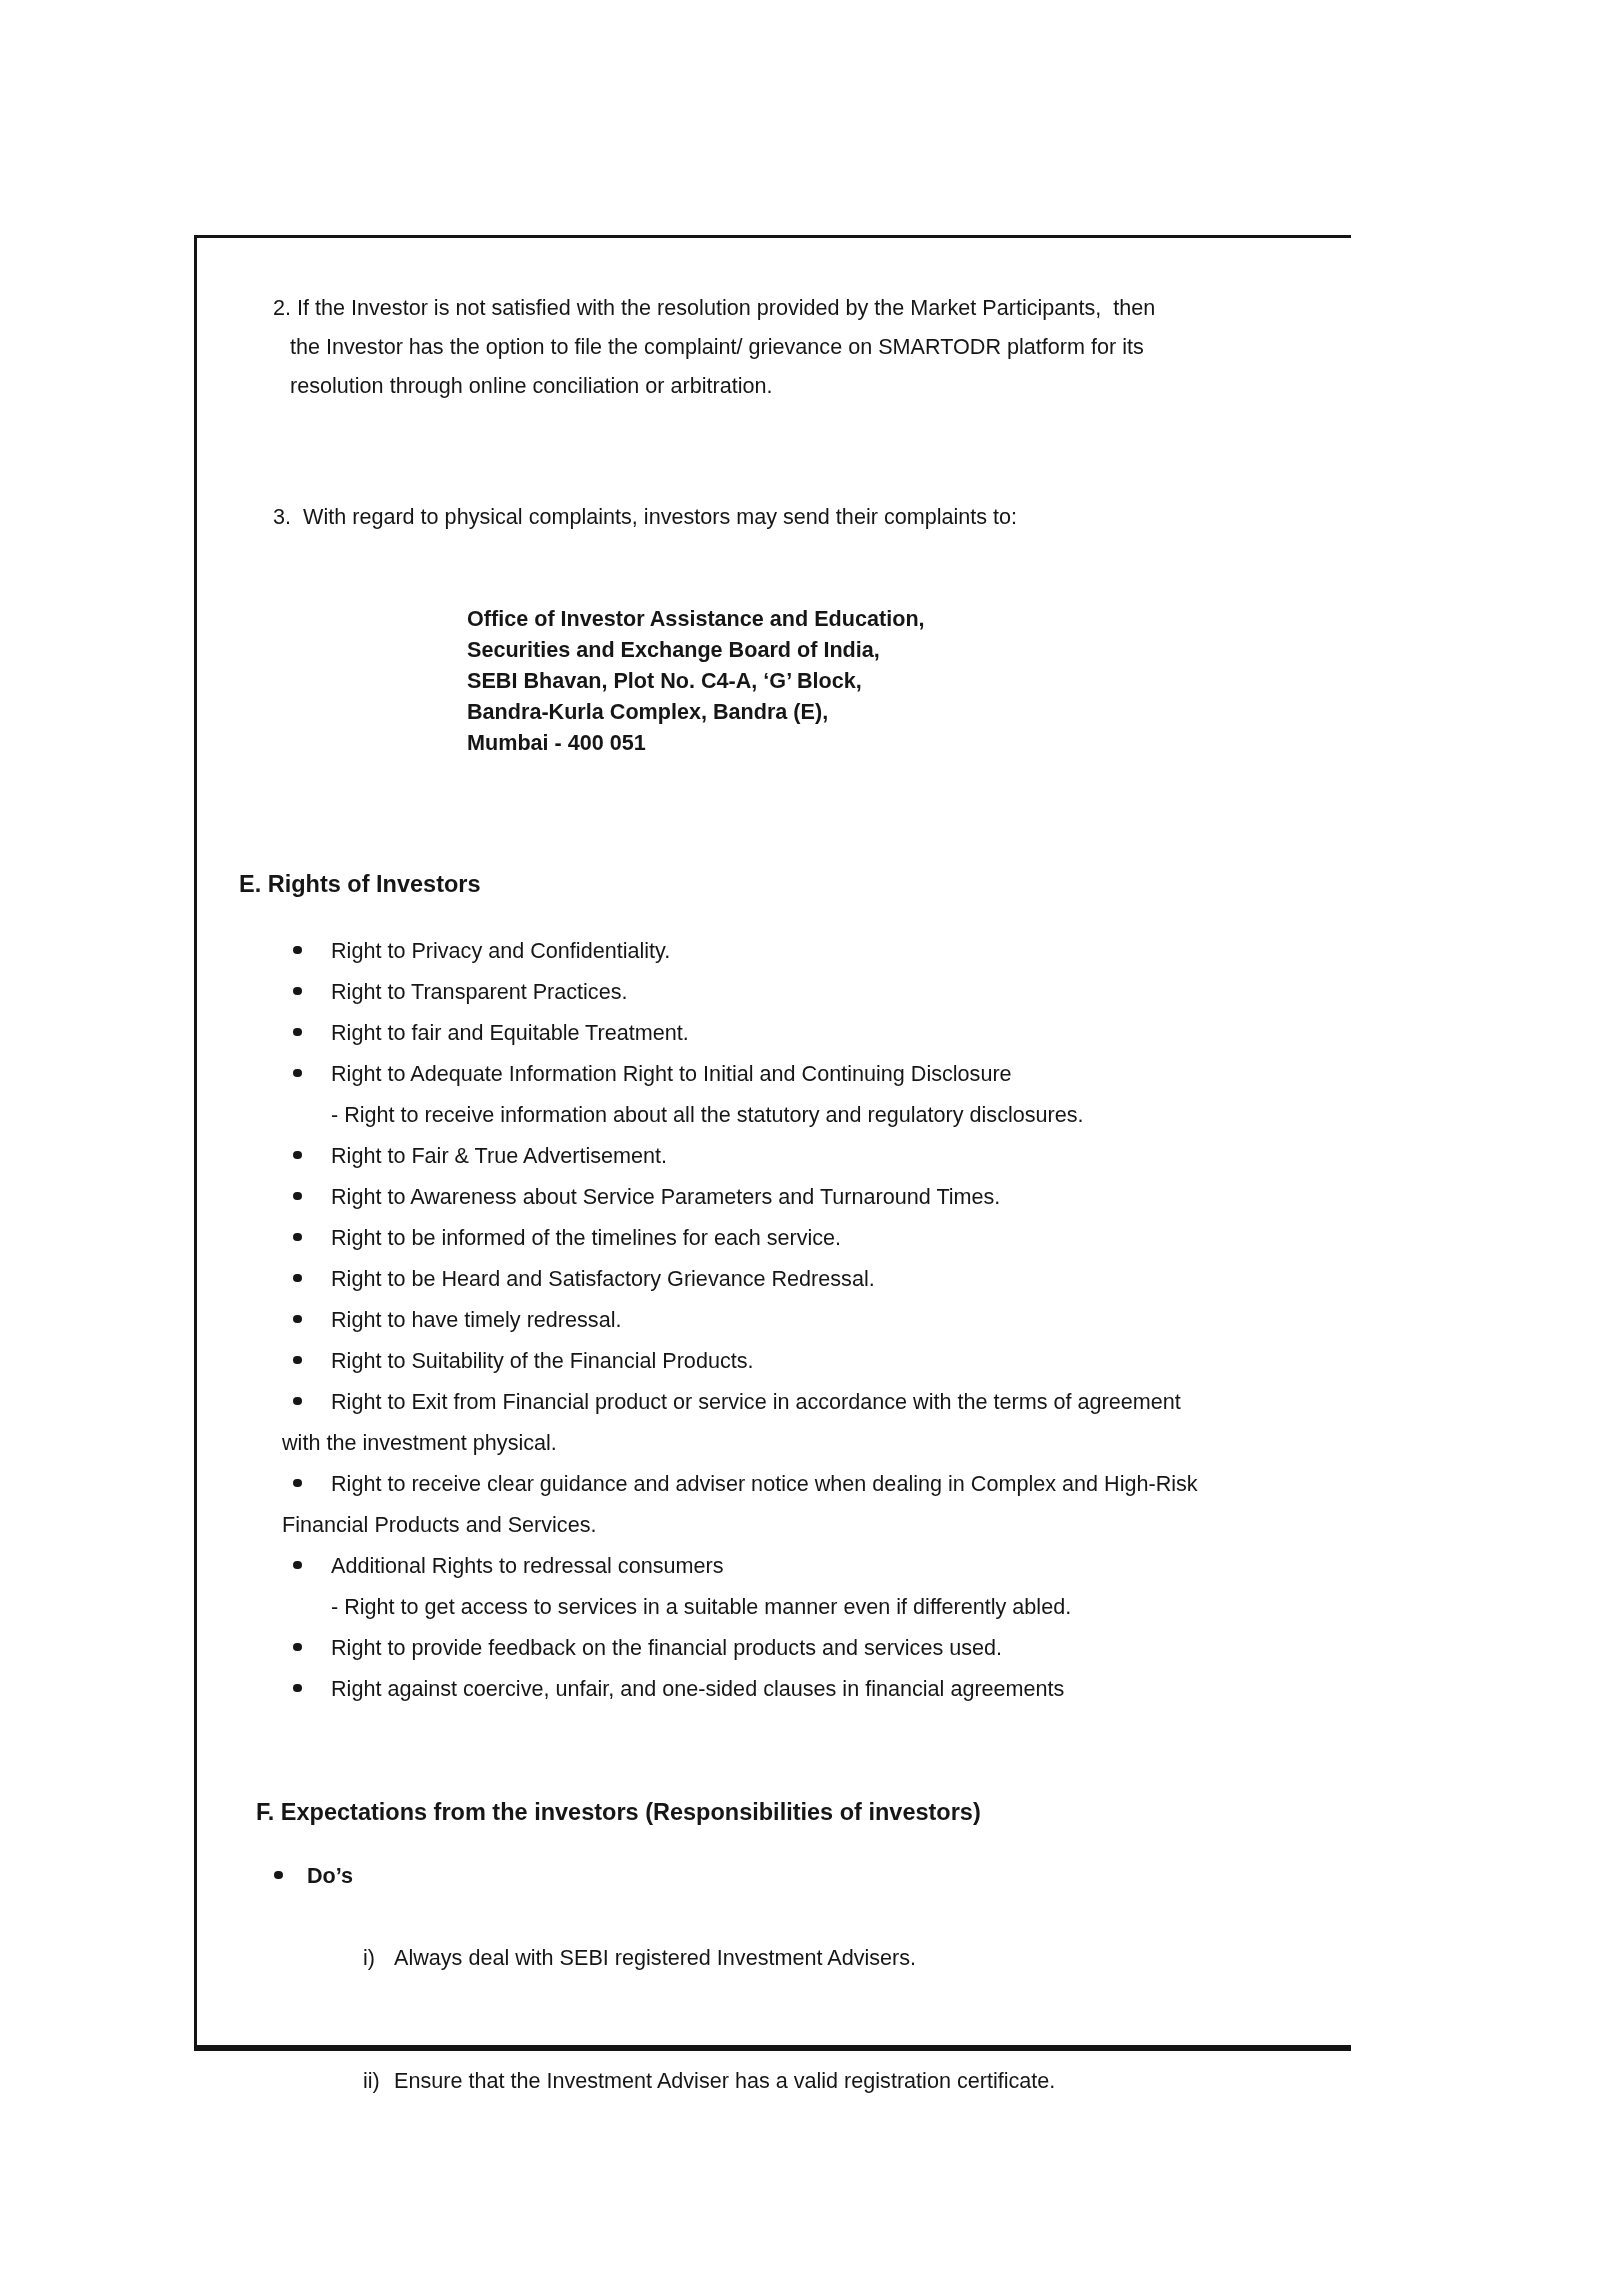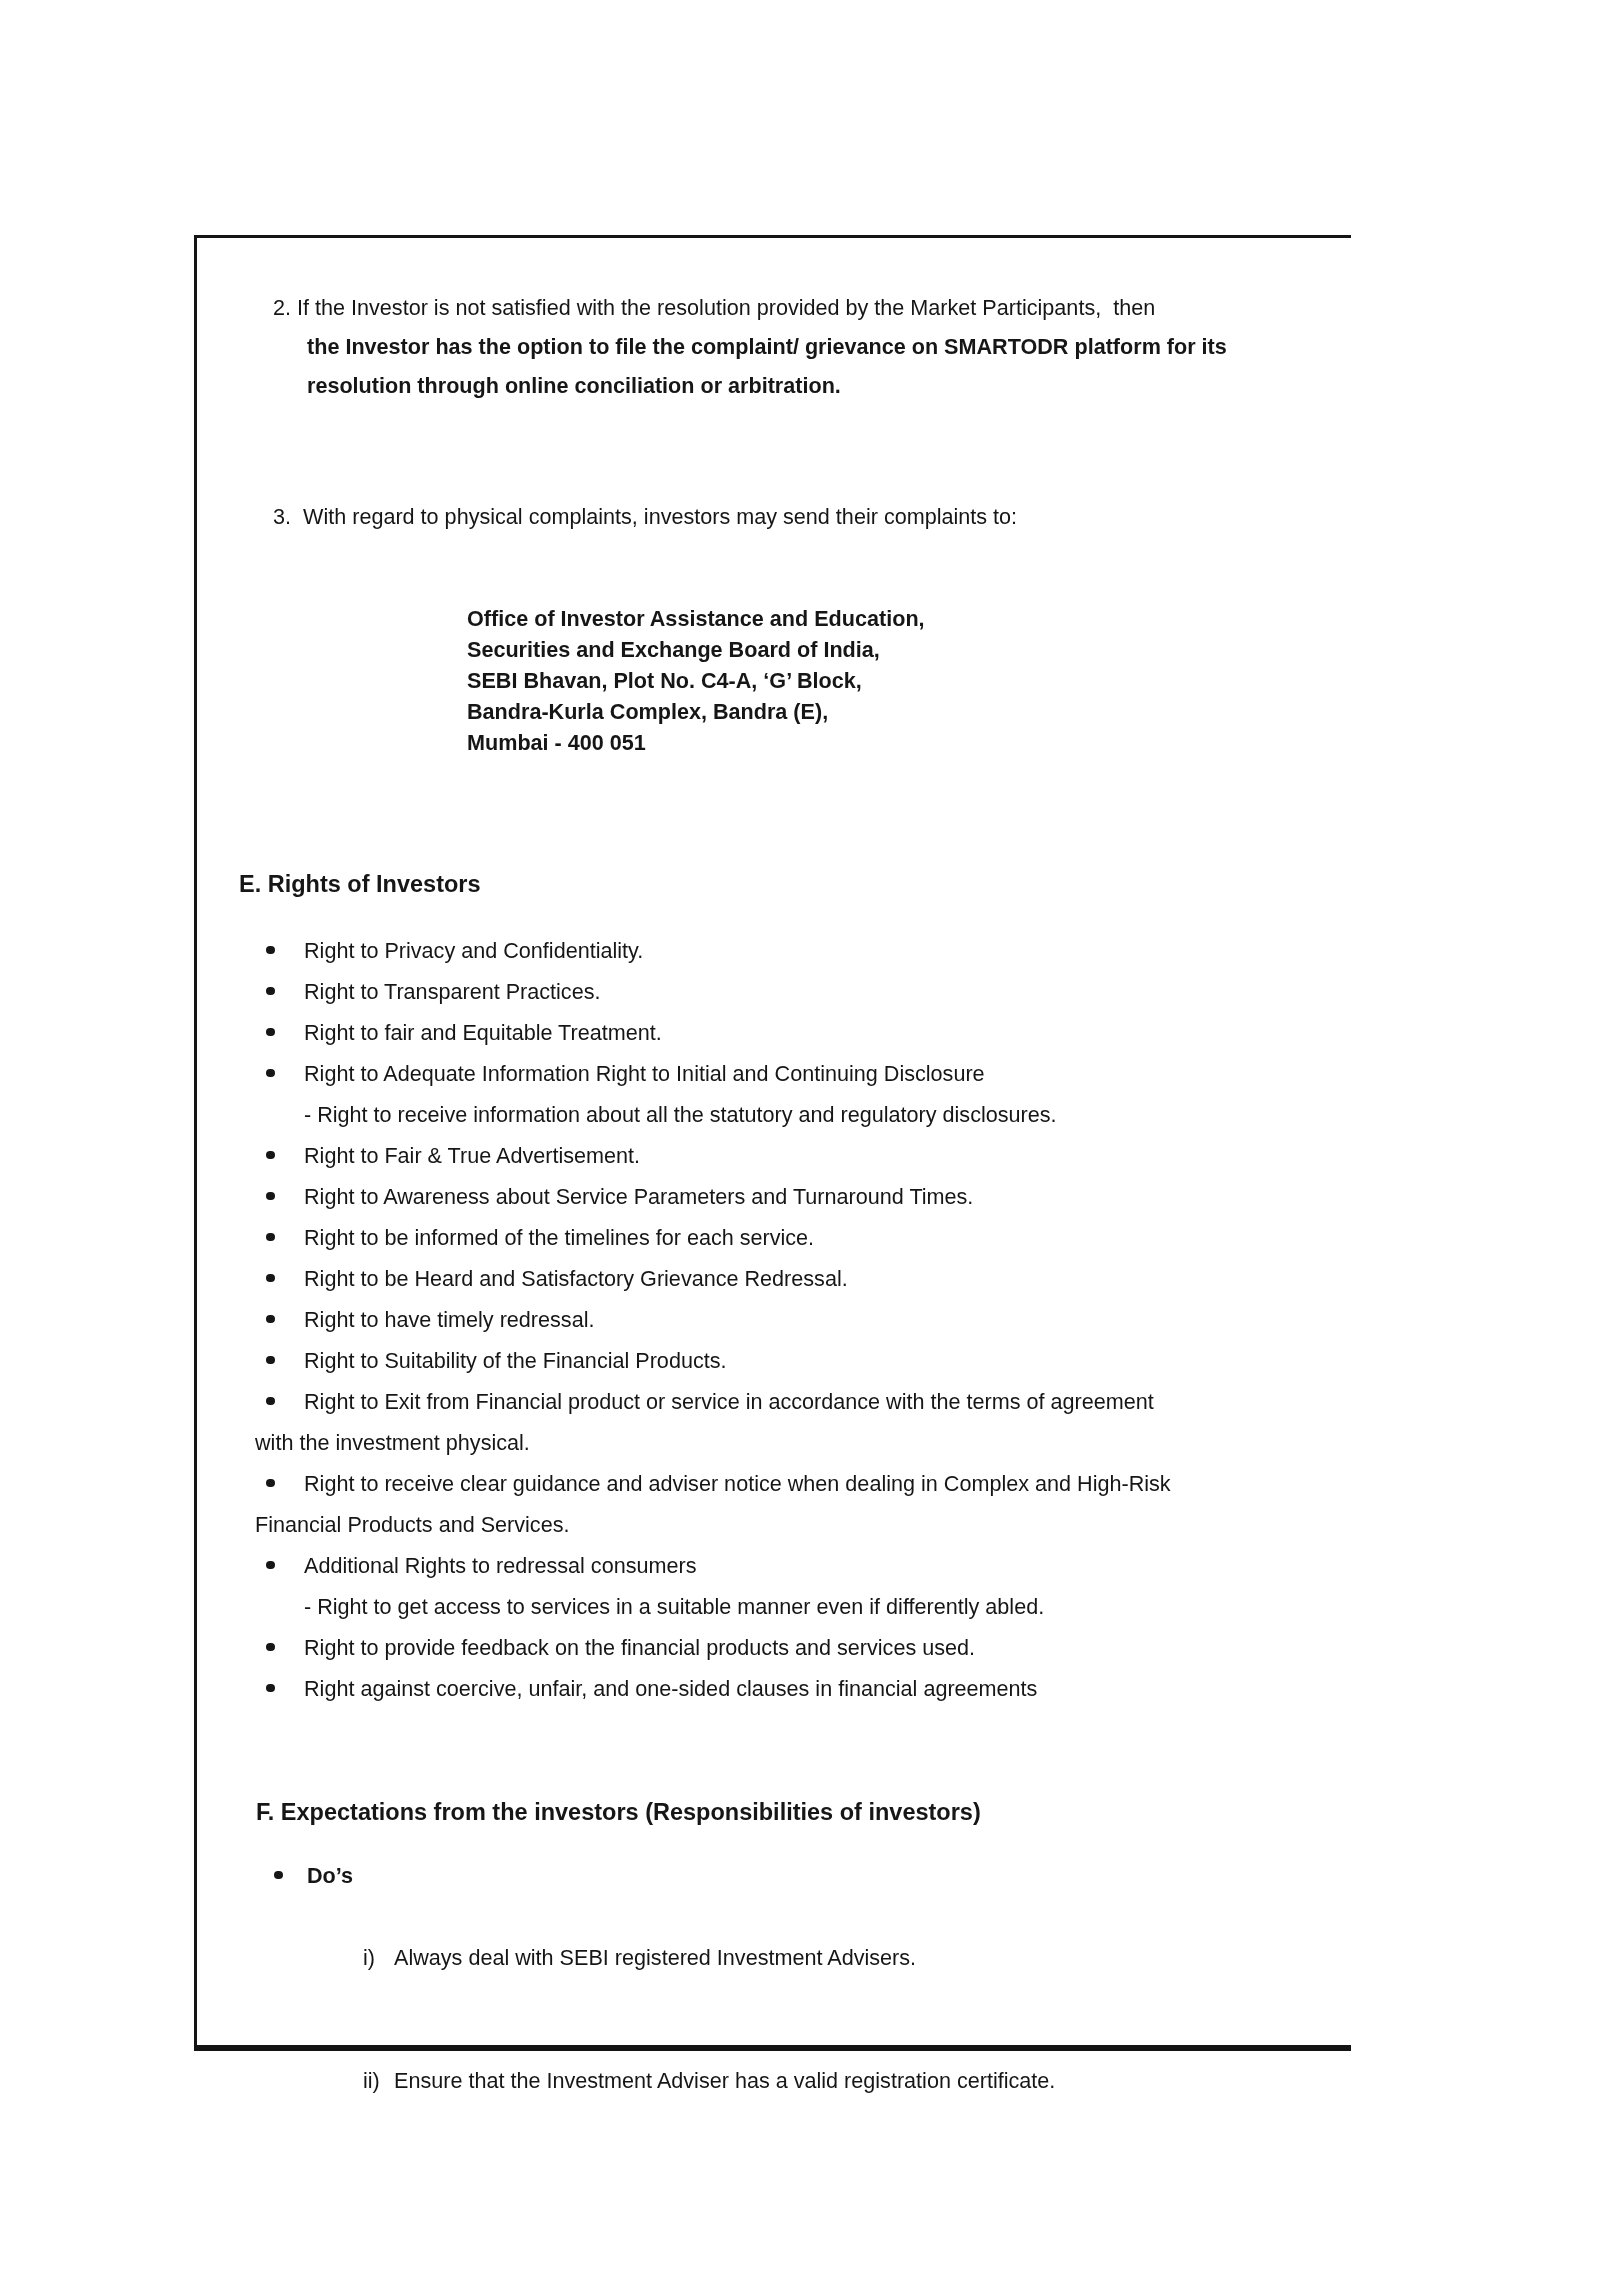--- a/index.html
+++ b/index.html
@@ -30,21 +30,21 @@
   .line { display: block; white-space: pre-wrap; }
 
   
   .para2 {
     position: absolute;
     left: 76px;
     top: 50px;
     font-size: 21.6px;
     line-height: 39px;
   }
-  .para2 .cont { margin-left: 34px; font-weight: bold; }
+  .para2 .cont { margin-left: 17px; }
   .para3 {
     position: absolute;
     left: 76px;
     top: 259px;
     font-size: 21.6px;
     line-height: 39px;
   }
 
   
   .address {
@@ -66,21 +66,21 @@
   .heading-e { left: 42px; top: 627px; }
   .heading-f { left: 59px; top: 1555px; }
   .sec-heading .title {
     text-decoration-thickness: 2.9px;
     text-underline-offset: 5.9px;
   }
 
   
   .rights-list {
     position: absolute;
-    left: 69px;
+    left: 96px;
     top: 692px;
     margin: 0;
     padding: 0;
     list-style: none;
     font-size: 21.6px;
     line-height: 41px;
     width: 1108px;
   }
   .rights-list li {
     position: relative;

